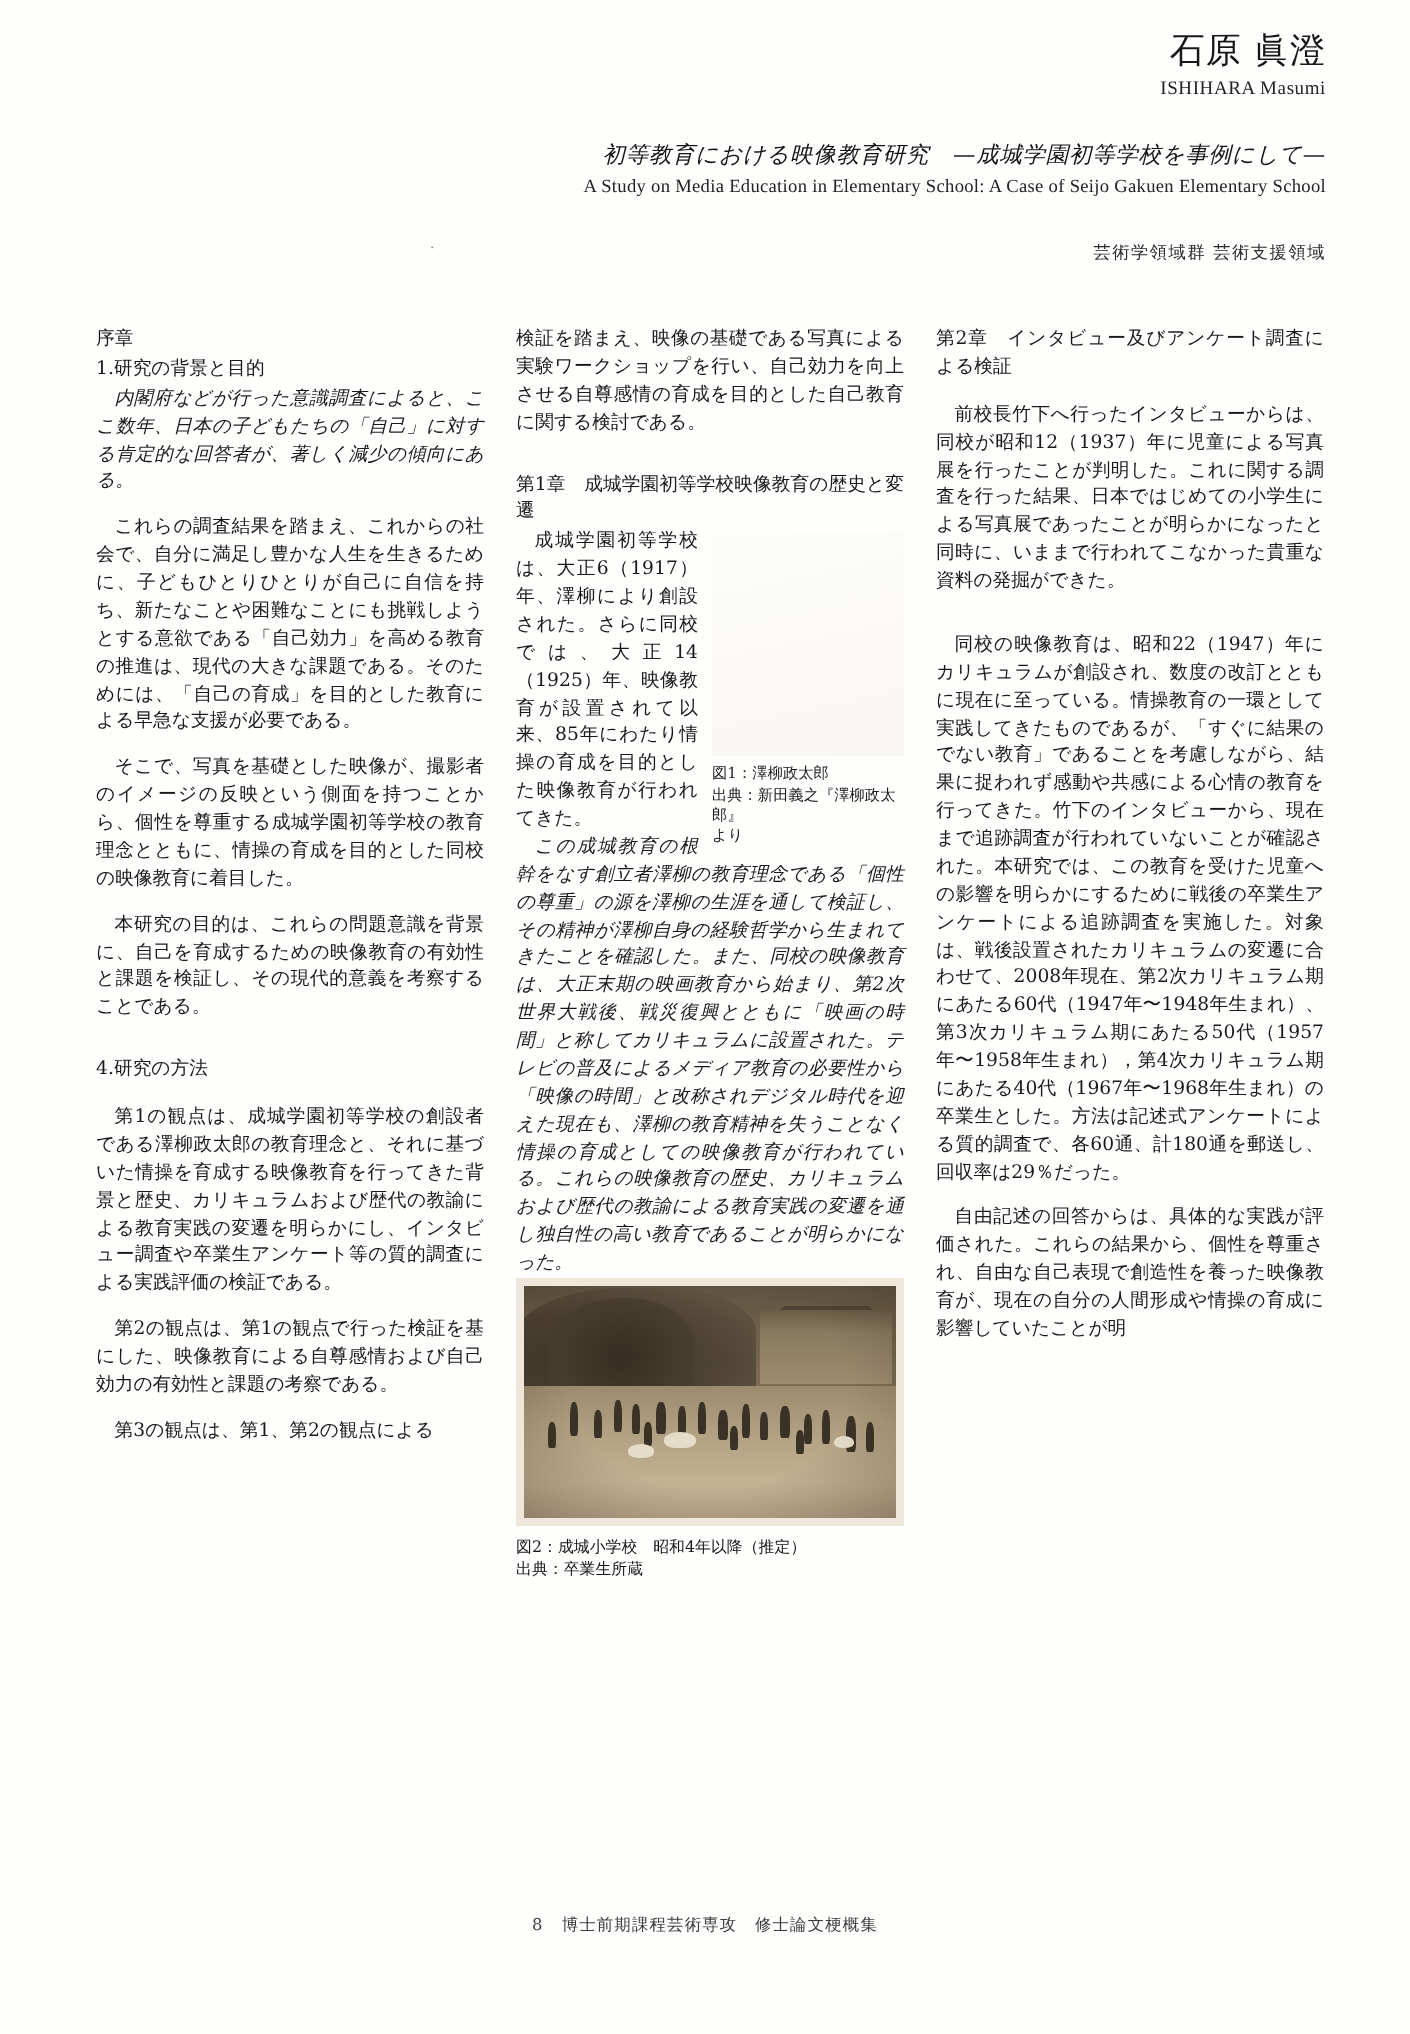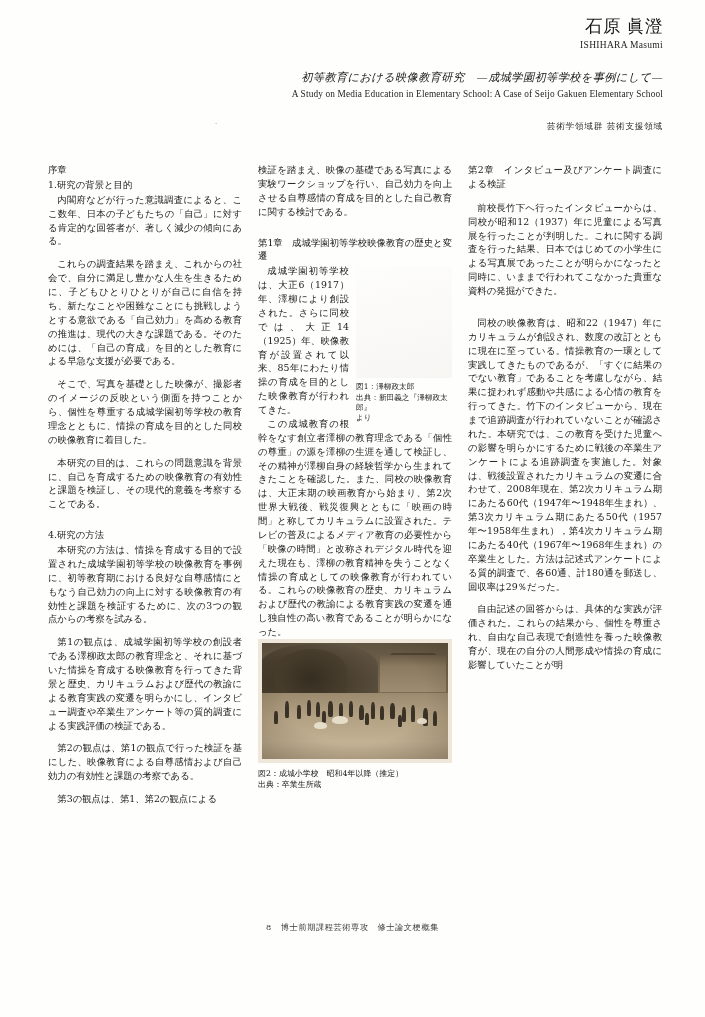--- a/index.html
+++ b/index.html
@@ -100,20 +100,21 @@
   .col h3 {
     font-weight: normal;
     margin-bottom: 1px;
   }
   .col p.indent {
     text-indent: 9.3px;
   }
   .col p + p,
   .col h3 + p {
     margin-top: 0;
+    font-style: italic;
   }
   .spacer-sm { height: 9px; }
   .spacer-lg { height: 17px; }
 
   
   .fig1-wrap {
     float: right;
     width: 96px;
     margin: 2px 0 3px 7px;
   }
@@ -203,21 +204,21 @@
     top: 6%;
     font-size: 3.4px;
     color: #6c5c44;
     letter-spacing: 0.4px;
   }
 
   
   .footer {
     position: absolute;
     left: 0;
-    top: 922px;
+    top: 957px;
     width: 705px;
     text-align: center;
     font-size: 8.2px;
     color: #3b3b3b;
     letter-spacing: 0.6px;
   }
   .footer .pg { margin-right: 9px; }
 </style>
 </head>
 <body>
@@ -242,21 +243,20 @@
       <h3>1.研究の背景と目的</h3>
       <p class="indent">内閣府などが行った意識調査によると、ここ数年、日本の子どもたちの「自己」に対する肯定的な回答者が、著しく減少の傾向にある。</p>
       <div class="spacer-sm"></div>
       <p class="indent">これらの調査結果を踏まえ、これからの社会で、自分に満足し豊かな人生を生きるために、子どもひとりひとりが自己に自信を持ち、新たなことや困難なことにも挑戦しようとする意欲である「自己効力」を高める教育の推進は、現代の大きな課題である。そのためには、「自己の育成」を目的とした教育による早急な支援が必要である。</p>
       <div class="spacer-sm"></div>
       <p class="indent">そこで、写真を基礎とした映像が、撮影者のイメージの反映という側面を持つことから、個性を尊重する成城学園初等学校の教育理念とともに、情操の育成を目的とした同校の映像教育に着目した。</p>
       <div class="spacer-sm"></div>
       <p class="indent">本研究の目的は、これらの問題意識を背景に、自己を育成するための映像教育の有効性と課題を検証し、その現代的意義を考察することである。</p>
       <div class="spacer-lg"></div>
       <h3>4.研究の方法</h3>
-      <p class="indent">本研究の方法は、情操を育成する目的で設置された成城学園初等学校の映像教育を事例に、初等教育期における良好な自尊感情にともなう自己効力の向上に対する映像教育の有効性と課題を検証するために、次の3つの観点からの考察を試みる。</p>
       <div class="spacer-sm"></div>
       <p class="indent">第1の観点は、成城学園初等学校の創設者である澤柳政太郎の教育理念と、それに基づいた情操を育成する映像教育を行ってきた背景と歴史、カリキュラムおよび歴代の教諭による教育実践の変遷を明らかにし、インタビュー調査や卒業生アンケート等の質的調査による実践評価の検証である。</p>
       <div class="spacer-sm"></div>
       <p class="indent">第2の観点は、第1の観点で行った検証を基にした、映像教育による自尊感情および自己効力の有効性と課題の考察である。</p>
       <div class="spacer-sm"></div>
       <p class="indent">第3の観点は、第1、第2の観点による</p>
     </div>
 
     <div class="col">
       <p>検証を踏まえ、映像の基礎である写真による実験ワークショップを行い、自己効力を向上させる自尊感情の育成を目的とした自己教育に関する検討である。</p>

